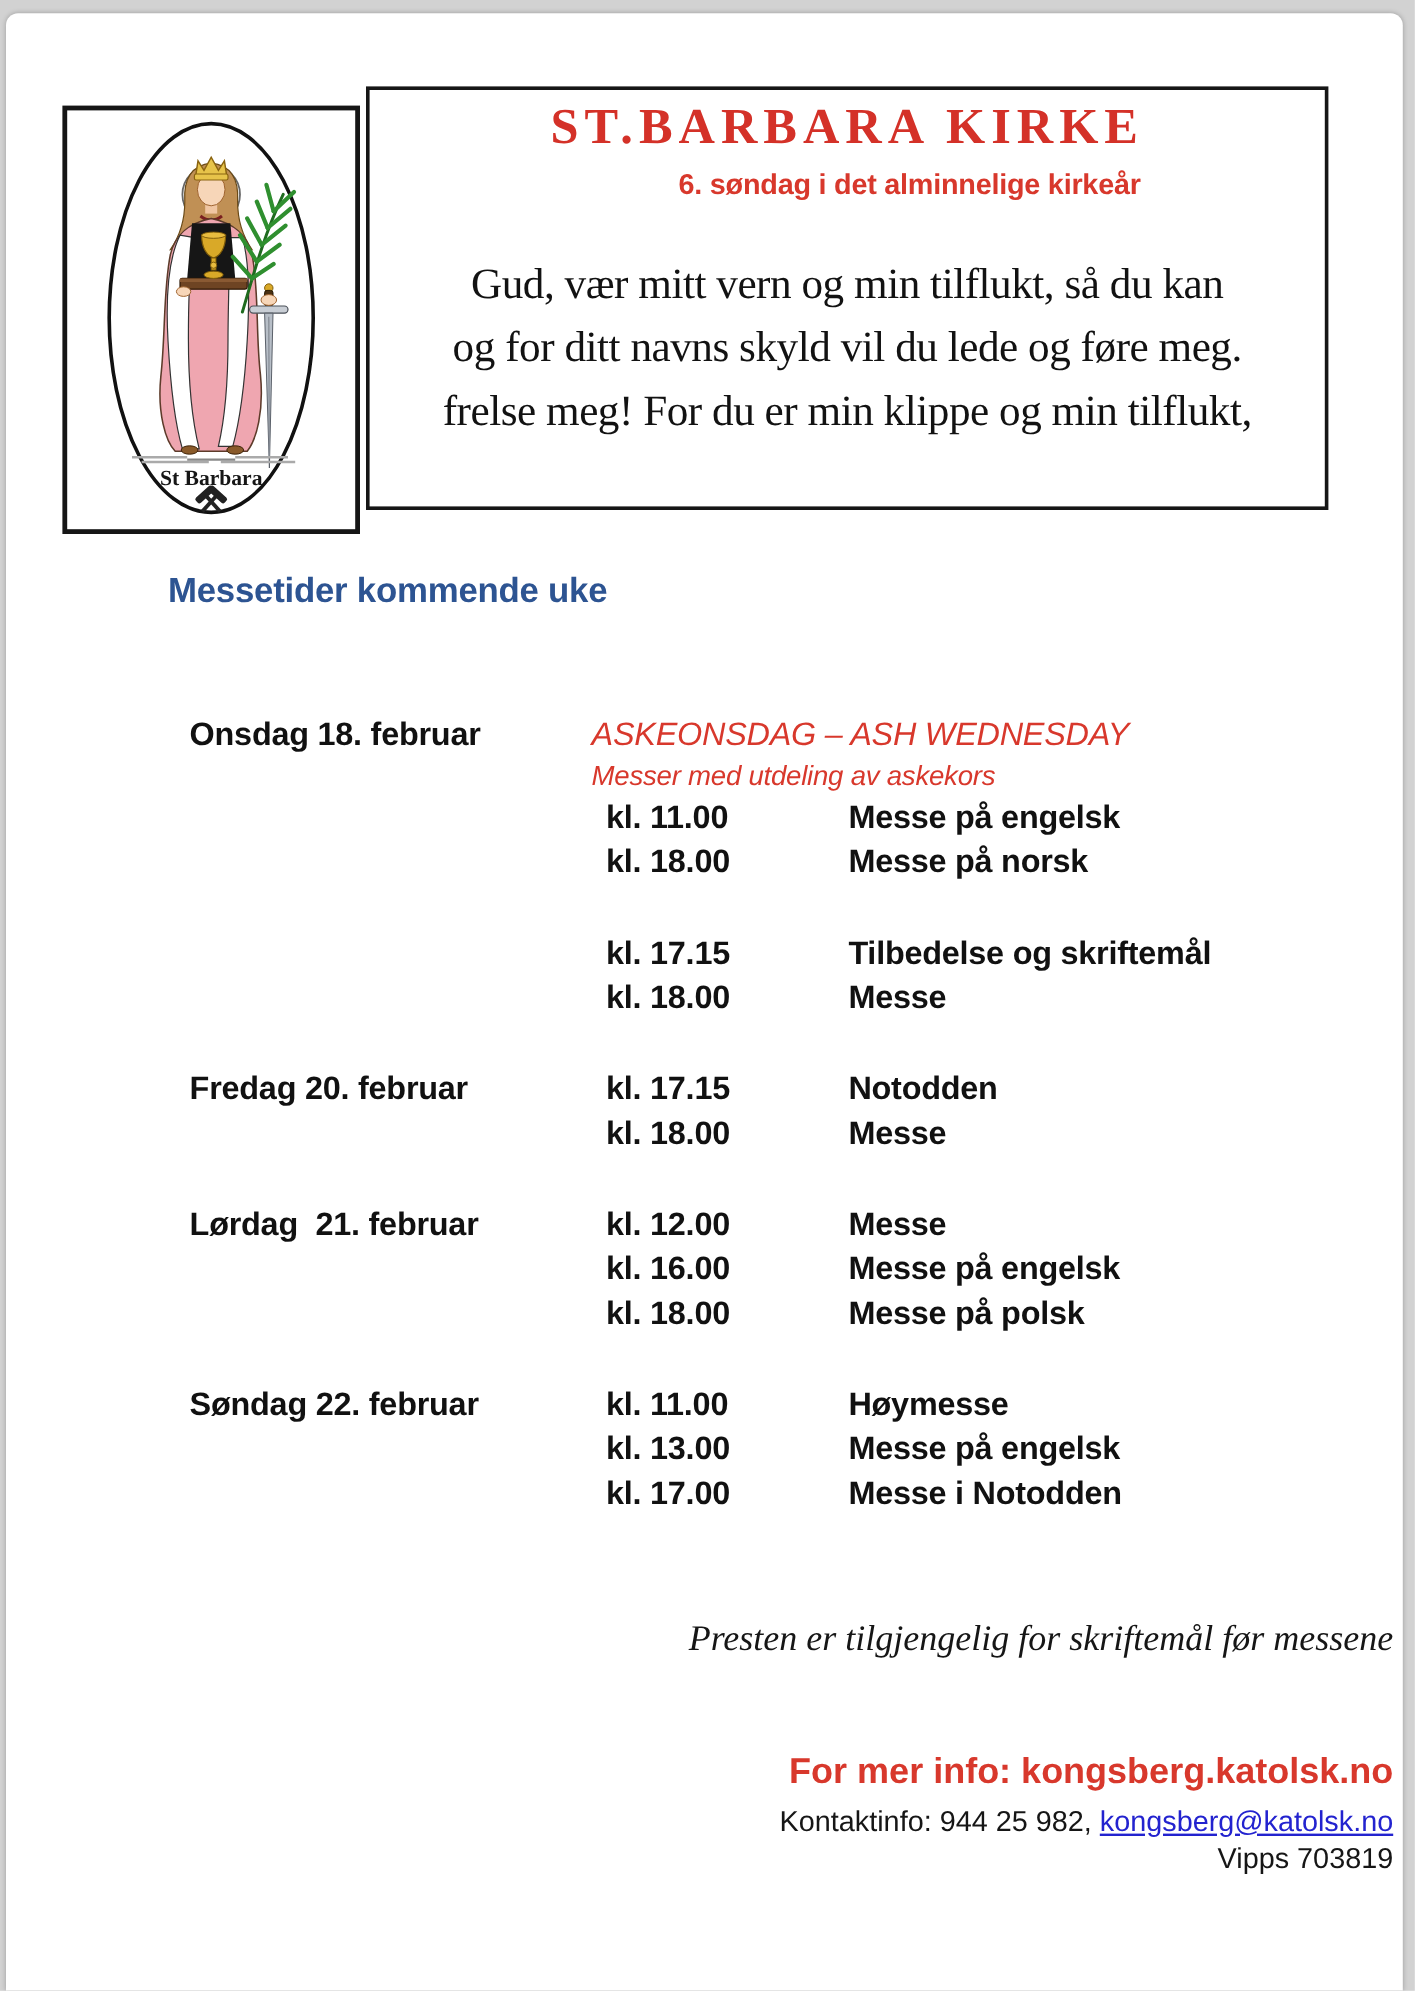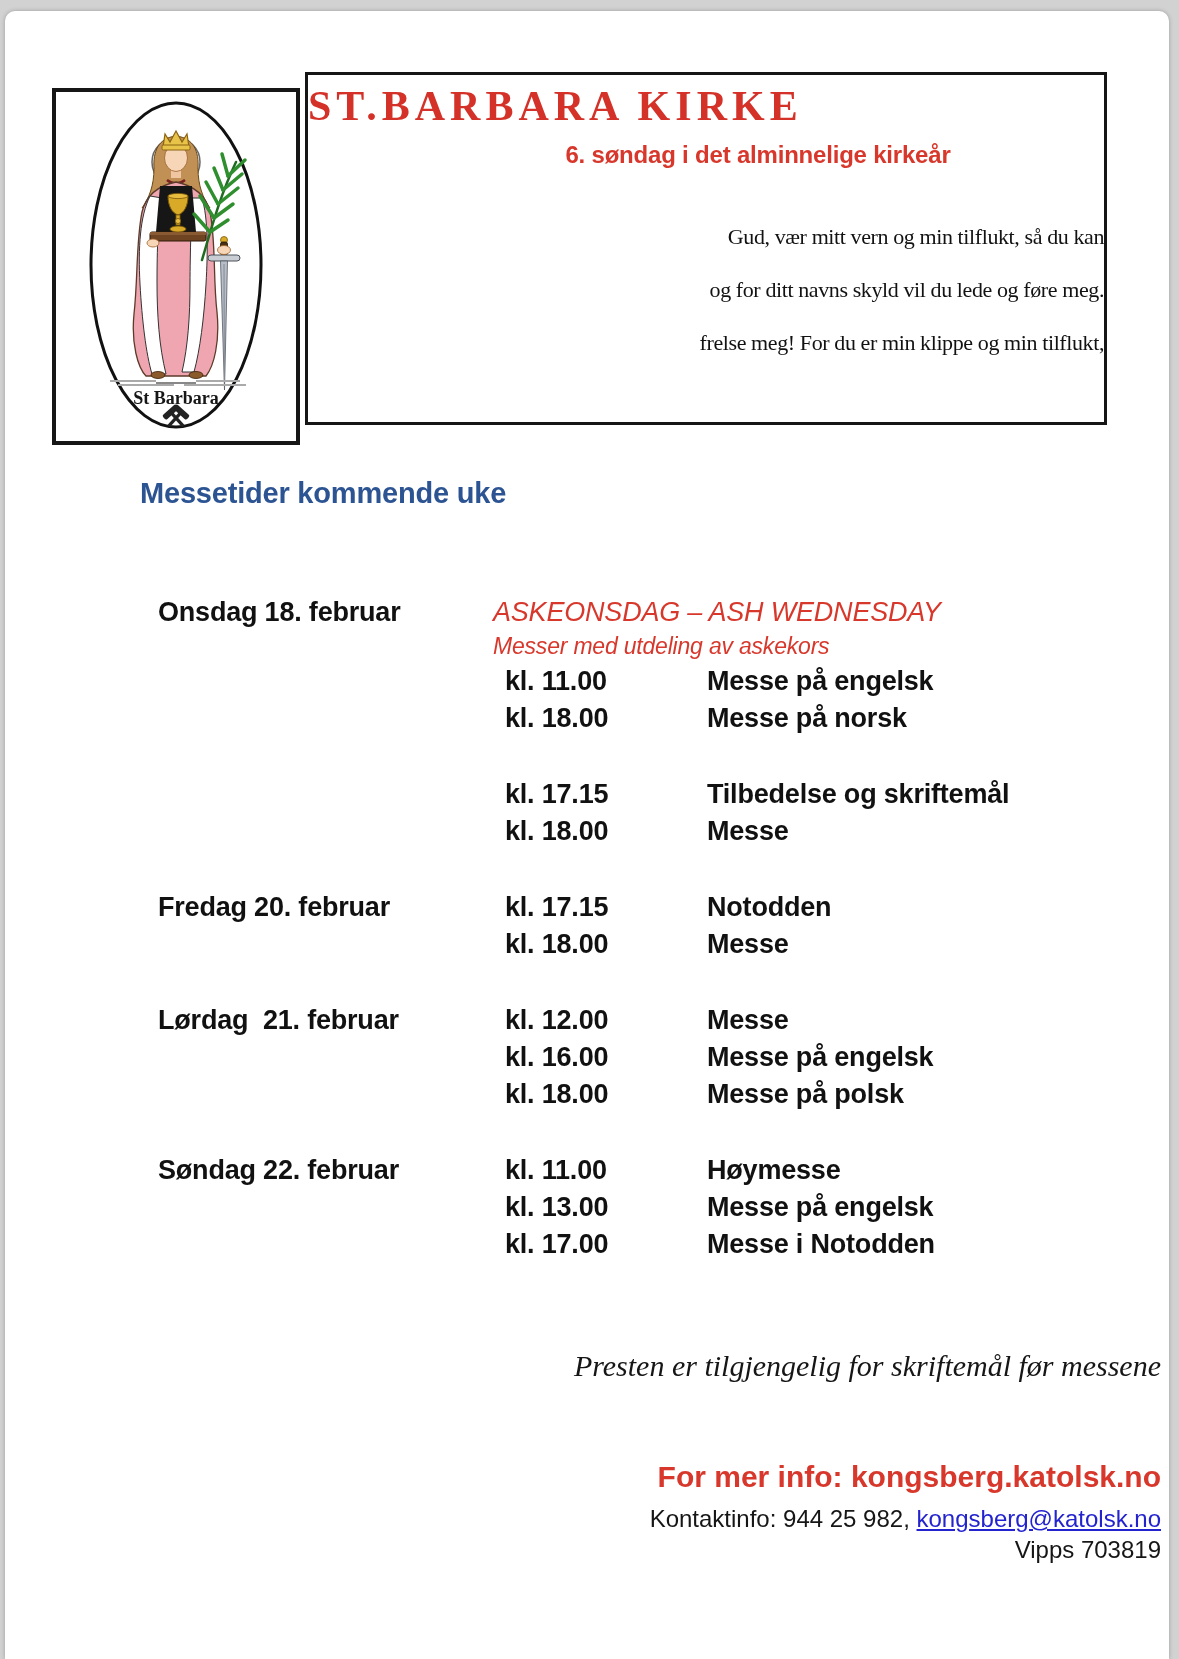--- a/index.html
+++ b/index.html
@@ -18,33 +18,33 @@
   
   .logo-box{
     left:52px;top:88px;width:248px;height:357px;
     border:4px solid #161616;background:#fff;box-sizing:border-box;
   }
   .title-box{
     left:305px;top:72px;width:802px;height:353px;
     border:3px solid #161616;background:#fff;box-sizing:border-box;
   }
   .doc-title{
-    left:0;top:6px;width:796px;text-align:left;
+    left:0;top:6px;width:796px;text-align:center;
     font-family:"Liberation Serif",serif;font-weight:bold;
     font-size:42px;line-height:50px;letter-spacing:5px;color:#d43128;
     white-space:nowrap;
   }
   .doc-subtitle{
     left:0;top:63px;width:900px;text-align:center;
     font-size:24px;line-height:34px;font-weight:bold;color:#d8382c;
     letter-spacing:-0.2px;
   }
   .quote{
-    left:0;top:135px;width:796px;text-align:right;
-    font-family:"Liberation Serif",serif;font-size:22px;line-height:53px;color:#121212;
+    left:0;top:135px;width:796px;text-align:center;
+    font-family:"Liberation Serif",serif;font-size:36px;line-height:53px;color:#121212;
     letter-spacing:-0.4px;
   }
   
   .section-heading{
     left:140px;top:473px;font-size:29px;line-height:40px;font-weight:bold;
     color:#2d5492;letter-spacing:-0.2px;
   }
   
   .row{left:0;width:1179px;height:38px;line-height:38px;font-size:27px;font-weight:bold;color:#111;margin-left:12px;}
   .row .day{position:absolute;left:146px;white-space:pre;letter-spacing:-0.2px;}

